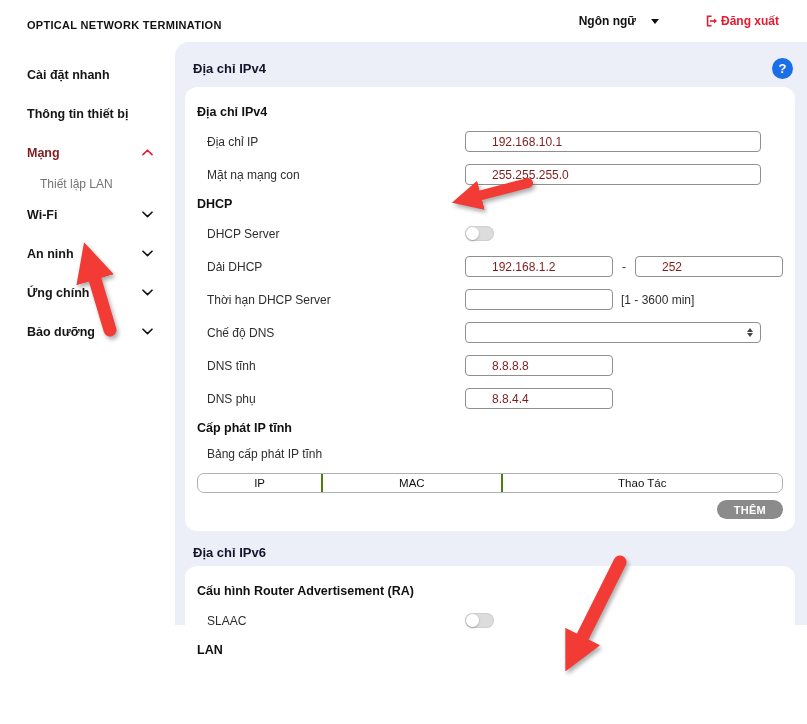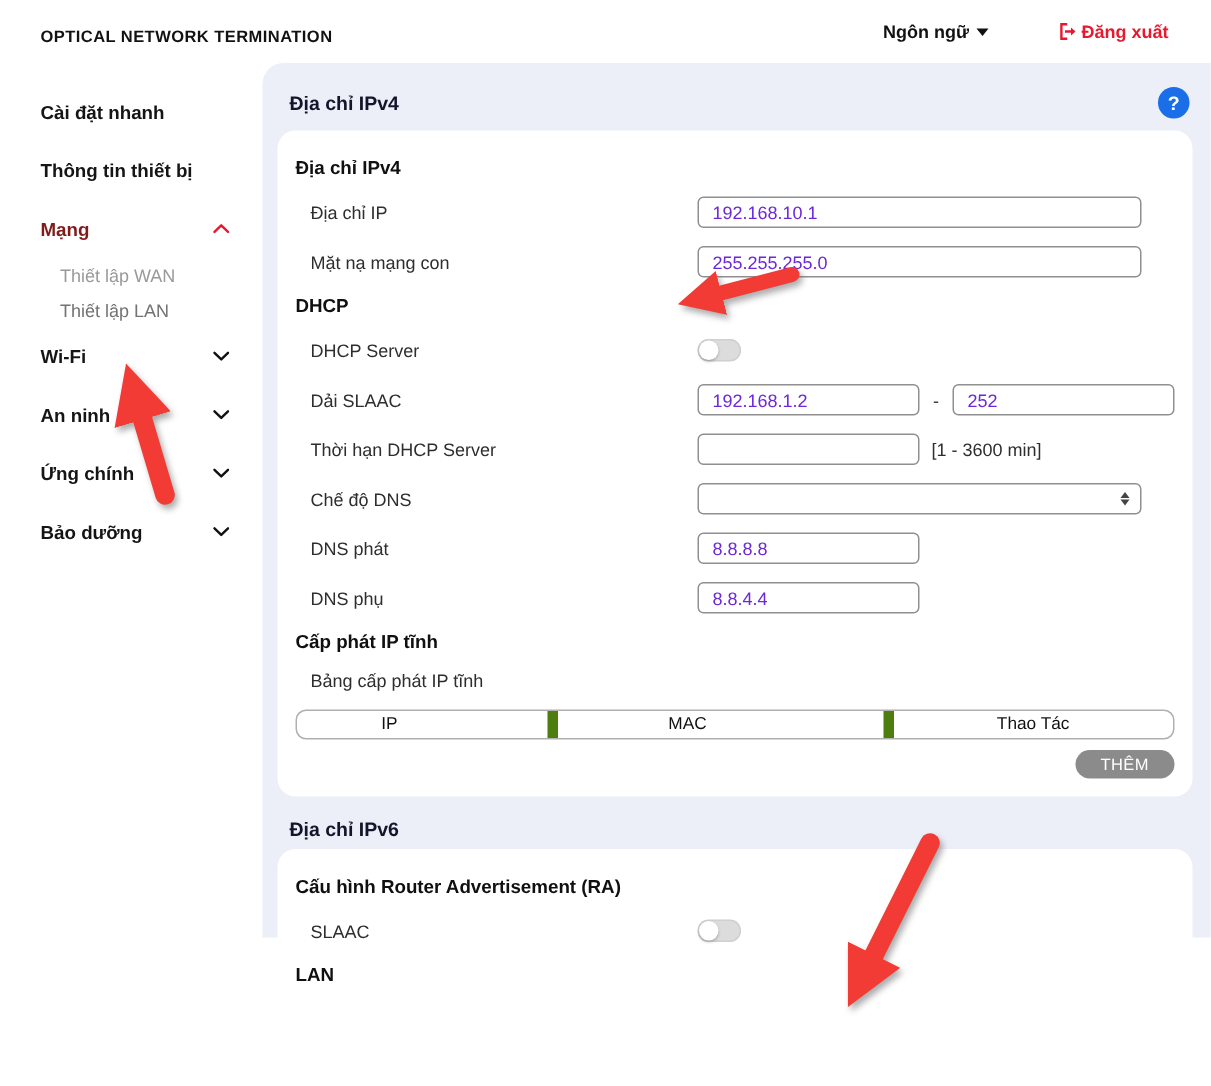--- a/index.html
+++ b/index.html
@@ -3,21 +3,21 @@
 <meta charset="utf-8">
 <style>
   * { margin:0; padding:0; box-sizing:border-box; }
   html,body { width:807px; height:724px; overflow:hidden; }
   body { font-family:"Liberation Sans","DejaVu Sans",sans-serif; background:#fff; position:relative; }
 
   
   .topbar { height:42px; background:#fff; display:flex; align-items:center; justify-content:space-between; padding:0 28px 0 27px; }
   .brand { font-size:11px; font-weight:bold; color:#121212; letter-spacing:.3px; padding-top:8px; }
   .top-right { display:flex; align-items:center; gap:46px; }
-  .lang { display:flex; align-items:center; gap:5px; font-size:12px; font-weight:bold; color:#111; cursor:pointer; }
+  .lang { display:flex; align-items:center; gap:15px; font-size:12px; font-weight:bold; color:#111; cursor:pointer; }
   .caret { width:0; height:0; border-left:4px solid transparent; border-right:4px solid transparent; border-top:5px solid #111; margin-top:1px; }
   .logout { display:flex; align-items:center; gap:3px; font-size:12px; font-weight:bold; color:#e8192e; cursor:pointer; }
 
   
   .main { display:flex; height:583px; background:#fff; }
   .sidebar { width:175px; background:#fff; padding-top:13px; flex:0 0 175px; }
   .nav-item { height:39px; display:flex; align-items:center; justify-content:space-between; padding:0 22px 0 27px; font-size:12.5px; font-weight:bold; color:#151515; cursor:pointer; }
   .nav-item.red { color:#7f1d1d; }
   .sub-item { height:23px; display:flex; align-items:center; padding-left:40px; font-size:12px; color:#9a9a9a; cursor:pointer; }
   .sub-item.red { color:#737373; }
@@ -28,41 +28,41 @@
   .content-head { display:flex; align-items:center; justify-content:space-between; padding:6px 2px 8px 8px; }
   .content-head2 { padding:14px 2px 6px 8px; }
   .sec-title { font-size:13px; font-weight:bold; color:#14152b; }
   .help { width:21px; height:21px; border-radius:50%; background:#1a6fe8; color:#fff; font-size:13px; font-weight:bold; display:flex; align-items:center; justify-content:center; cursor:pointer; }
 
   .card { background:#fff; border-radius:12px; padding:12px 12px 12px 12px; }
   .grp-title { font-size:12.5px; font-weight:bold; color:#101010; padding:6px 0 6px 0; }
   .row { display:flex; align-items:center; min-height:33px;gap:28px; }
   .row .lbl { width:240px; padding-left:10px; font-size:12px; color:#2e2e2e; flex:0 0 240px; }
   .ctrl { display:flex; align-items:center; }
-  .inp { height:21px; border:1px solid #8f8f8f; border-radius:4px; padding:0 9px; font-size:12px; color:#6d28d9; background:#fff; font-family:inherit; outline:none; }
+  .inp { height:21px; border:1px solid #8f8f8f; border-radius:4px; padding:0 26px; font-size:12px; color:#7f1d1d; background:#fff; font-family:inherit; outline:none; }
   .w-lg { width:296px; } .w-sm { width:148px; }
   .dash { margin:0 9px; font-size:12px; color:#333; }
   .hint { margin-left:8px; font-size:12px; color:#2e2e2e; }
   .sel { width:296px; height:21px; border:1px solid #8f8f8f; border-radius:4px; display:flex; align-items:center; justify-content:flex-end; padding-right:7px; cursor:pointer; background:#fff; }
   .updown { display:flex; flex-direction:column; gap:1px; }
   .updown i { width:0; height:0; border-left:3.5px solid transparent; border-right:3.5px solid transparent; display:block; }
   .updown .u { border-bottom:4px solid #444; }
   .updown .d { border-top:4px solid #444; }
 
   .toggle { width:29px; height:15px; border-radius:8px; background:#dcdcdc; position:relative; cursor:pointer; box-shadow:inset 0 0 0 1px #d0d0d0; }
   .toggle .knob { position:absolute; left:1px; top:1px; width:13px; height:13px; border-radius:50%; background:#fff; box-shadow:0 1px 2px rgba(0,0,0,.25); }
 
   .tbl-wrap { margin-top:10px; }
   .tbl-label { font-size:12px; color:#2e2e2e; padding:6px 0 12px 10px; }
   .tbl-head { display:flex; height:20px; border:1px solid #b0b0b0; border-radius:7px; overflow:hidden; background:#fff; }
   .tbl-head .th { display:flex; align-items:center; justify-content:center; font-size:11.5px; font-weight:normal; color:#111; }
-  .th + .th { border-left:7px solid #4d7c0f;margin-left:44px; }
+  .th + .th { border-left:2px solid #4d7c0f; }
   .c1 { flex:0 0 21.1%; } .c2 { flex:0 0 30.7%; } .c3 { flex:1; }
   .tbl-foot { display:flex; justify-content:flex-end; padding-top:7px; }
-  .btn-add { background:#8b8b8b; color:#fff; border:none; border-radius:10px; height:19px; padding:0 17px; font-size:11px; font-weight:normal; letter-spacing:.3px; cursor:pointer; font-family:inherit; }
+  .btn-add { background:#8b8b8b; color:#fff; border:none; border-radius:10px; height:19px; padding:0 17px; font-size:11px; font-weight:bold; letter-spacing:.3px; cursor:pointer; font-family:inherit; }
 
   .apply-wrap { display:flex; justify-content:center; padding-top:24px; }
 
   .overlay { position:absolute; left:0; top:0; width:807px; height:724px; pointer-events:none; z-index:50; }
   .arrow { filter:drop-shadow(2px 3px 2px rgba(70,70,70,.45)); }
 </style>
 </head>
 <body>
 
 <header class="topbar">
@@ -91,23 +91,20 @@
     </div>
     <div class="nav-item">
       <span>Thông tin thiết bị</span>
     </div>
     <div class="nav-item red">
       <span>Mạng</span>
       <svg class="chev" width="11" height="7" viewBox="0 0 11 7">
           <polyline points="1,5.6 5.5,1.2 10,5.6" fill="none" stroke="#e8192e" stroke-width="1.6" stroke-linecap="round" stroke-linejoin="round"></polyline>
         </svg>
     </div>
-    <div class="sub-item">
-      <span>Thiết lập WAN</span>
-    </div>
     <div class="sub-item red">
       <span>Thiết lập LAN</span>
     </div>
     <div class="nav-item">
       <span>Wi-Fi</span>
       <svg class="chev" width="11" height="7" viewBox="0 0 11 7">
           <polyline points="1,1.2 5.5,5.6 10,1.2" fill="none" stroke="#111" stroke-width="1.6" stroke-linecap="round" stroke-linejoin="round"></polyline>
         </svg>
     </div>
     <div class="nav-item">
@@ -159,21 +156,21 @@
       <div class="row">
         <span class="lbl">DHCP Server</span>
         <div class="ctrl">
           <div class="toggle">
               <span class="knob"></span>
             </div>
         </div>
       </div>
 
       <div class="row">
-        <span class="lbl">Dải SLAAC</span>
+        <span class="lbl">Dải DHCP</span>
         <div class="ctrl">
           <input class="inp w-sm" value="192.168.1.2" style="">
           <span class="dash">-</span>
           <input class="inp w-sm" value="252" style="">
         </div>
       </div>
 
       <div class="row">
         <span class="lbl">Thời hạn DHCP Server</span>
         <div class="ctrl">
@@ -189,21 +186,21 @@
             <span></span>
             <span class="updown">
                 <i class="u"></i>
                 <i class="d"></i>
               </span>
           </div>
         </div>
       </div>
 
       <div class="row">
-        <span class="lbl">DNS phát</span>
+        <span class="lbl">DNS tĩnh</span>
         <div class="ctrl">
             <input class="inp w-sm" value="8.8.8.8" style="">
           </div>
       </div>
 
       <div class="row">
         <span class="lbl">DNS phụ</span>
         <div class="ctrl">
             <input class="inp w-sm" value="8.8.4.4" style="">
           </div>

